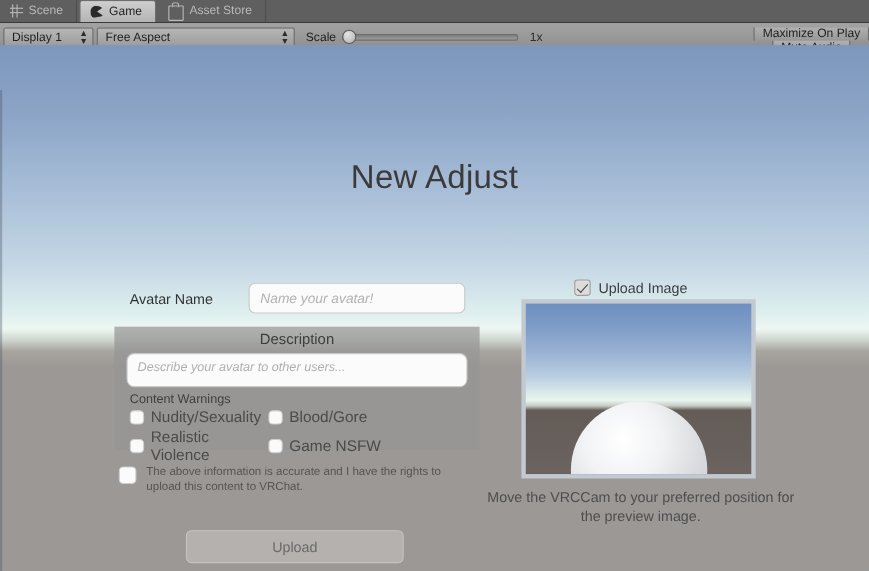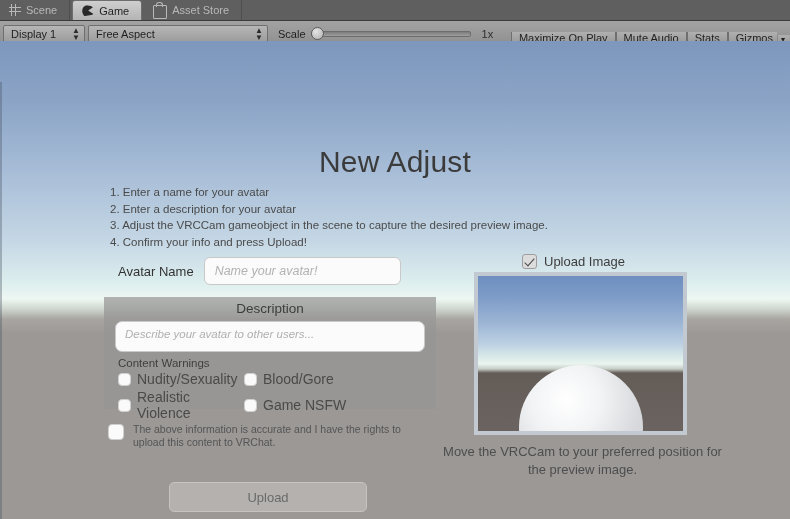--- a/index.html
+++ b/index.html
@@ -142,22 +142,23 @@
     left: -1px; top: -5px;
     width: 11px; height: 11px;
     border-radius: 50%;
     background: radial-gradient(circle at 35% 30%, #e4e4e4, #b0b0b0);
     border: 1px solid #5d5d5d;
   }
   .scale-value { margin-left: 6px; font-size: 11px; color: #2e2e2e; }
   .tb-right {
     margin-left: auto;
     display: flex;
-    align-items: flex-end;
+    align-items: center;
     height: 19px;
+    flex-direction: column;
   }
   .tb-btn {
     display: flex;
     align-items: center;
     padding: 0 7px;
     font-size: 11px;
     color: #1f1f1f;
     background: linear-gradient(#b0b0b0, #979797);
     border-left: 1px solid #6f6f6f;
     border-right: 1px solid #6f6f6f;
@@ -227,20 +228,21 @@
     box-sizing: border-box;
     background: #fbfbfb;
     border: 1px solid #c9c9c9;
     border-radius: 6px;
     display: flex;
     align-items: center;
     padding: 0 10px;
     font-size: 12.5px;
     font-style: italic;
     color: #b2b2b2;
+    margin-left: 22px;
   }
 
   .desc-panel {
     position: absolute;
     left: 104px; top: 256px;
     width: 332px; height: 112px;
     background: rgba(150,150,148,0.72);
     box-sizing: border-box;
   }
   .desc-title {
@@ -445,26 +447,20 @@
       <div class="tb-btn">Stats</div>
       <div class="tb-btn gizmos">Gizmos</div>
       <div class="gizmo-arrow">▾</div>
     </div>
   </div>
 
   <div class="gameview">
 
     <div class="title">New Adjust</div>
 
-    <div class="steps">
-      <div>1. Enter a name for your avatar</div>
-      <div>2. Enter a description for your avatar</div>
-      <div>3. Adjust the VRCCam gameobject in the scene to capture the desired preview image.</div>
-      <div>4. Confirm your info and press Upload!</div>
-    </div>
 
     <div class="name-row">
       <span class="name-label">Avatar Name</span>
       <div class="text-field">Name your avatar!</div>
     </div>
 
     <div class="desc-panel">
       <div class="desc-title">Description</div>
       <div class="desc-box">Describe your avatar to other users...</div>
       <div class="cw-title">Content Warnings</div>

